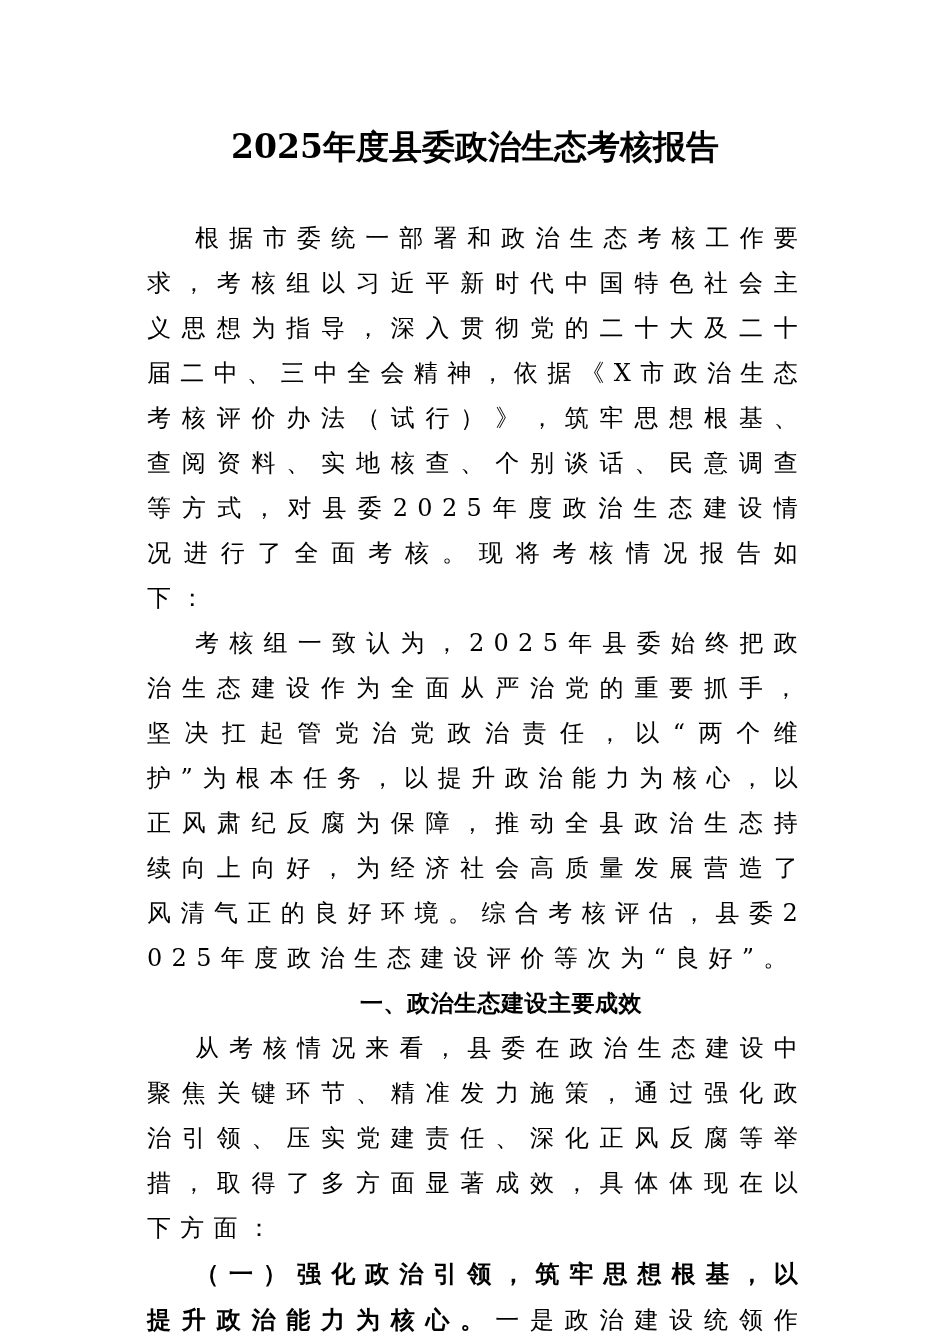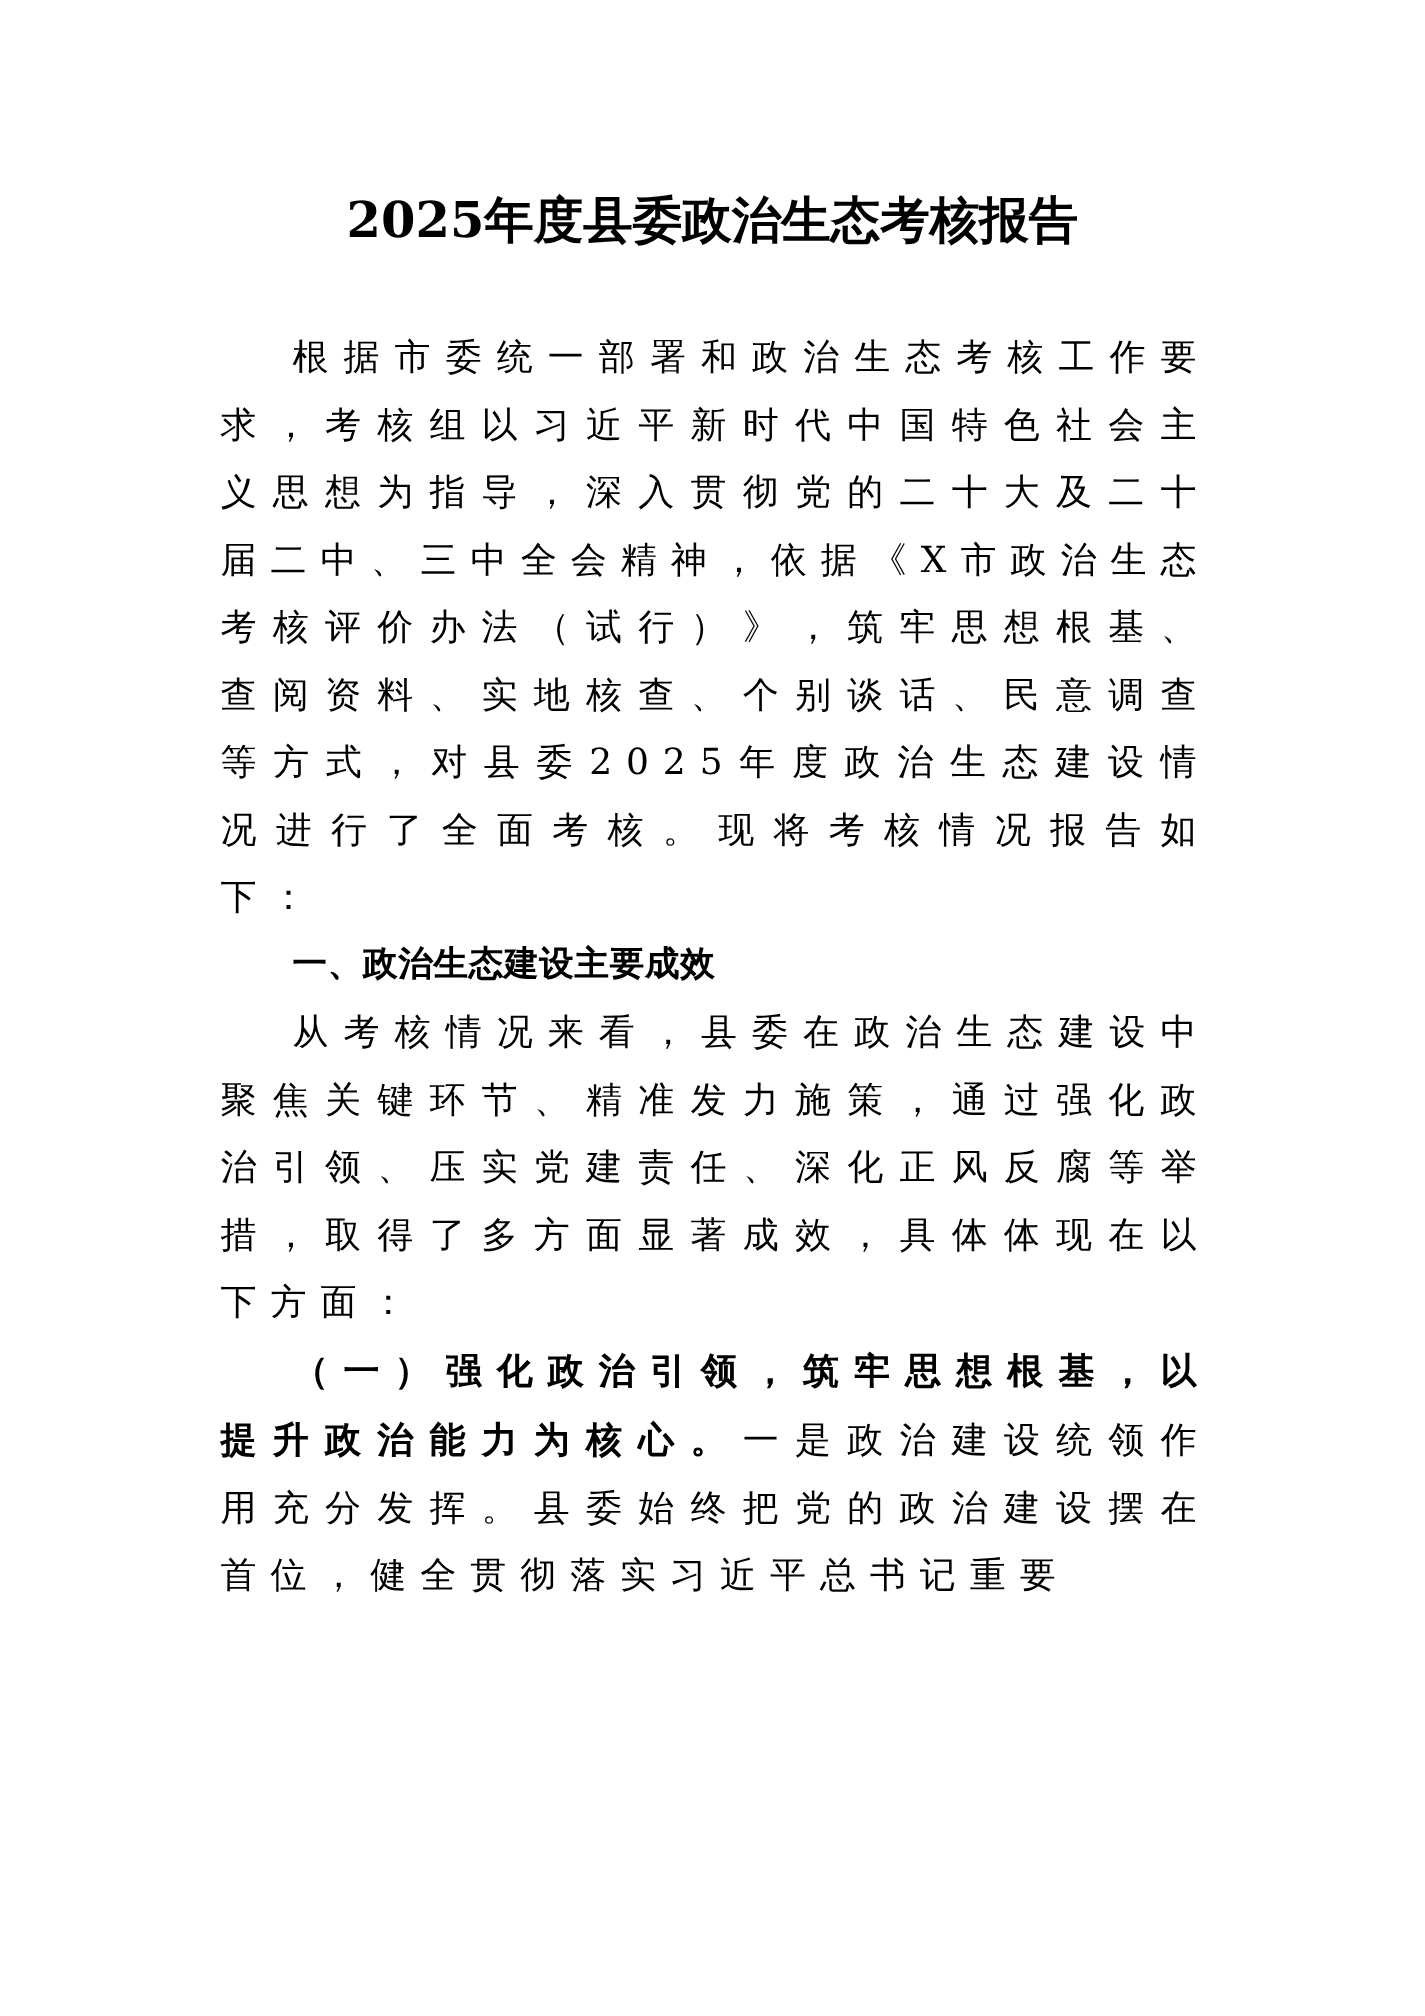--- a/index.html
+++ b/index.html
@@ -53,30 +53,32 @@
       word-break: break-all;
     }
     .heading {
       margin: 0;
       text-indent: 48px;
       font-family: "DejaVu Sans", "Liberation Sans", sans-serif;
       font-weight: bold;
       font-size: 23px;
       letter-spacing: 0.5px;
       line-height: 45px;
+      text-align: center;
     }
     .sub-lead {
       font-weight: bold;
     }
   </style>
 </head>
 <body>
 
 <div class="page">
   <h1 class="title">2025年度县委政治生态考核报告</h1>
 
   <div class="body">
     <p class="para">根据市委统一部署和政治生态考核工作要求，考核组以习近平新时代中国特色社会主义思想为指导，深入贯彻党的二十大及二十届二中、三中全会精神，依据《X市政治生态考核评价办法（试行）》，筑牢思想根基、查阅资料、实地核查、个别谈话、民意调查等方式，对县委2025年度政治生态建设情况进行了全面考核。现将考核情况报告如下：</p>
+    <p class="para">考核组一致认为，2025年县委始终把政治生态建设作为全面从严治党的重要抓手，坚决扛起管党治党政治责任，以“两个维护”为根本任务，以提升政治能力为核心，以正风肃纪反腐为保障，推动全县政治生态持续向上向好，为经济社会高质量发展营造了风清气正的良好环境。综合考核评估，县委2025年度政治生态建设评价等次为“良好”。</p>
     <p class="heading">一、政治生态建设主要成效</p>
     <p class="para">从考核情况来看，县委在政治生态建设中聚焦关键环节、精准发力施策，通过强化政治引领、压实党建责任、深化正风反腐等举措，取得了多方面显著成效，具体体现在以下方面：</p>
     <p class="para"><span class="sub-lead">（一）强化政治引领，筑牢思想根基，以提升政治能力为核心。</span><span>一是政治建设统领作用充分发挥。县委始终把党的政治建设摆在首位，健全贯彻落实习近平总书记重要</span></p>
   </div>
 </div>
 
 </body></html>

